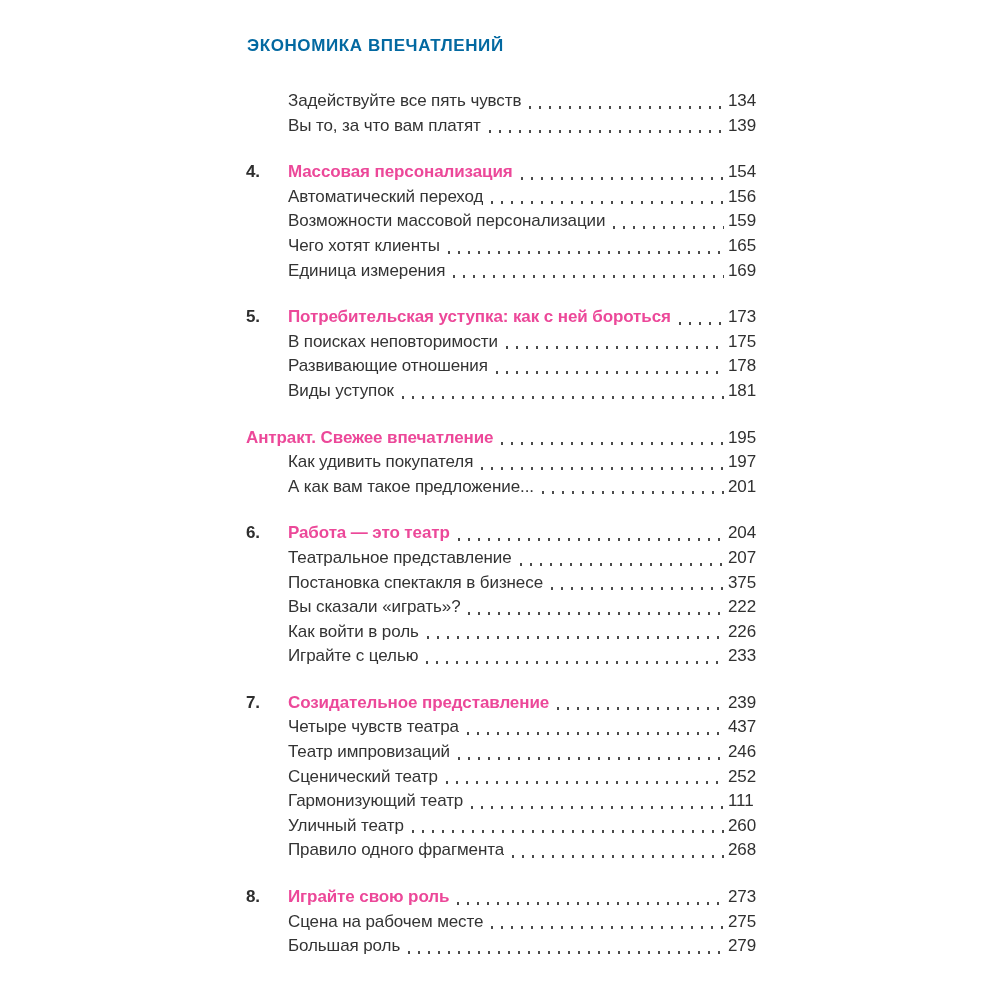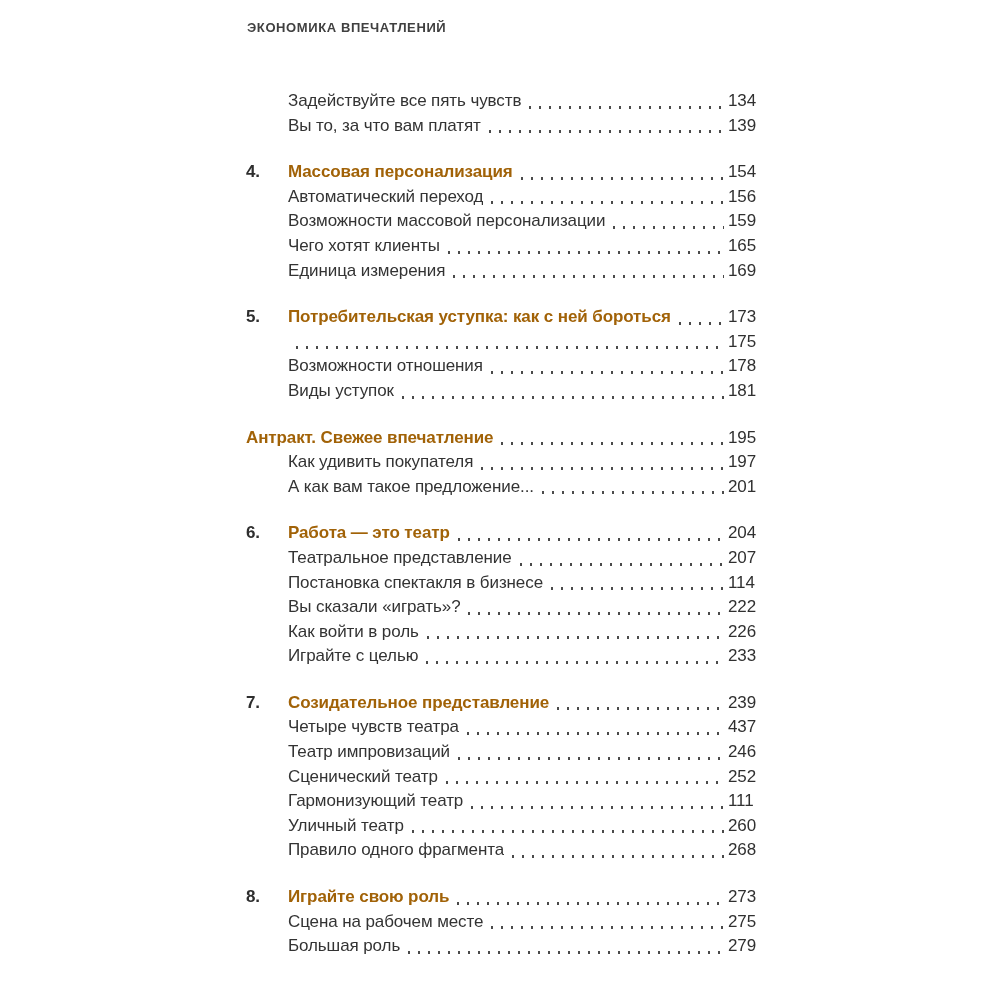--- a/index.html
+++ b/index.html
@@ -12,25 +12,25 @@
     width: 1000px;
     height: 1000px;
     background: #ffffff;
     overflow: hidden;
     font-family: "Liberation Sans", "DejaVu Sans", sans-serif;
     color: #333333;
   }
   .running-header {
     position: absolute;
     left: 247px;
-    top: 20px;
-    font-size: 13px;
+    top: 36px;
+    font-size: 17px;
     font-weight: 700;
     letter-spacing: 0.6px;
-    color: #404040;
+    color: #0369a1;
   }
   .toc {
     position: absolute;
     left: 246px;
     top: 89px;
     width: 512px;
   }
   .toc-group + .toc-group {
     margin-top: 22px;
   }
@@ -48,21 +48,21 @@
     width: 42px;
     font-weight: 700;
     color: #2e2e2e;
   }
   .toc-row.sub {
     padding-left: 42px;
   }
   .toc-row.chapter .title,
   .toc-row.interlude .title {
     font-weight: 700;
-    color: #a16207;
+    color: #ec4899;
   }
   .title {
     flex: 0 1 auto;
     overflow: hidden;
   }
   .leader {
     flex: 1 1 auto;
     min-width: 8px;
     height: 24.6px;
     align-self: stretch;
@@ -127,25 +127,26 @@
         </div>
       </div>
       <div class="toc-group">
         <div class="toc-row chapter">
           <span class="num">5.</span>
           <span class="title">Потребительская уступка: как с ней бороться</span>
           <span class="leader"></span>
           <span class="pagenum">173</span>
         </div>
         <div class="toc-row sub">
+          <span class="title">В поисках неповторимости</span>
           <span class="leader"></span>
           <span class="pagenum">175</span>
         </div>
         <div class="toc-row sub">
-          <span class="title">Возможности отношения</span>
+          <span class="title">Развивающие отношения</span>
           <span class="leader"></span>
           <span class="pagenum">178</span>
         </div>
         <div class="toc-row sub">
           <span class="title">Виды уступок</span>
           <span class="leader"></span>
           <span class="pagenum">181</span>
         </div>
       </div>
       <div class="toc-group">
@@ -173,21 +174,21 @@
           <span class="pagenum">204</span>
         </div>
         <div class="toc-row sub">
           <span class="title">Театральное представление</span>
           <span class="leader"></span>
           <span class="pagenum">207</span>
         </div>
         <div class="toc-row sub">
           <span class="title">Постановка спектакля в бизнесе</span>
           <span class="leader"></span>
-          <span class="pagenum">114</span>
+          <span class="pagenum">375</span>
         </div>
         <div class="toc-row sub">
           <span class="title">Вы сказали «играть»?</span>
           <span class="leader"></span>
           <span class="pagenum">222</span>
         </div>
         <div class="toc-row sub">
           <span class="title">Как войти в роль</span>
           <span class="leader"></span>
           <span class="pagenum">226</span>

